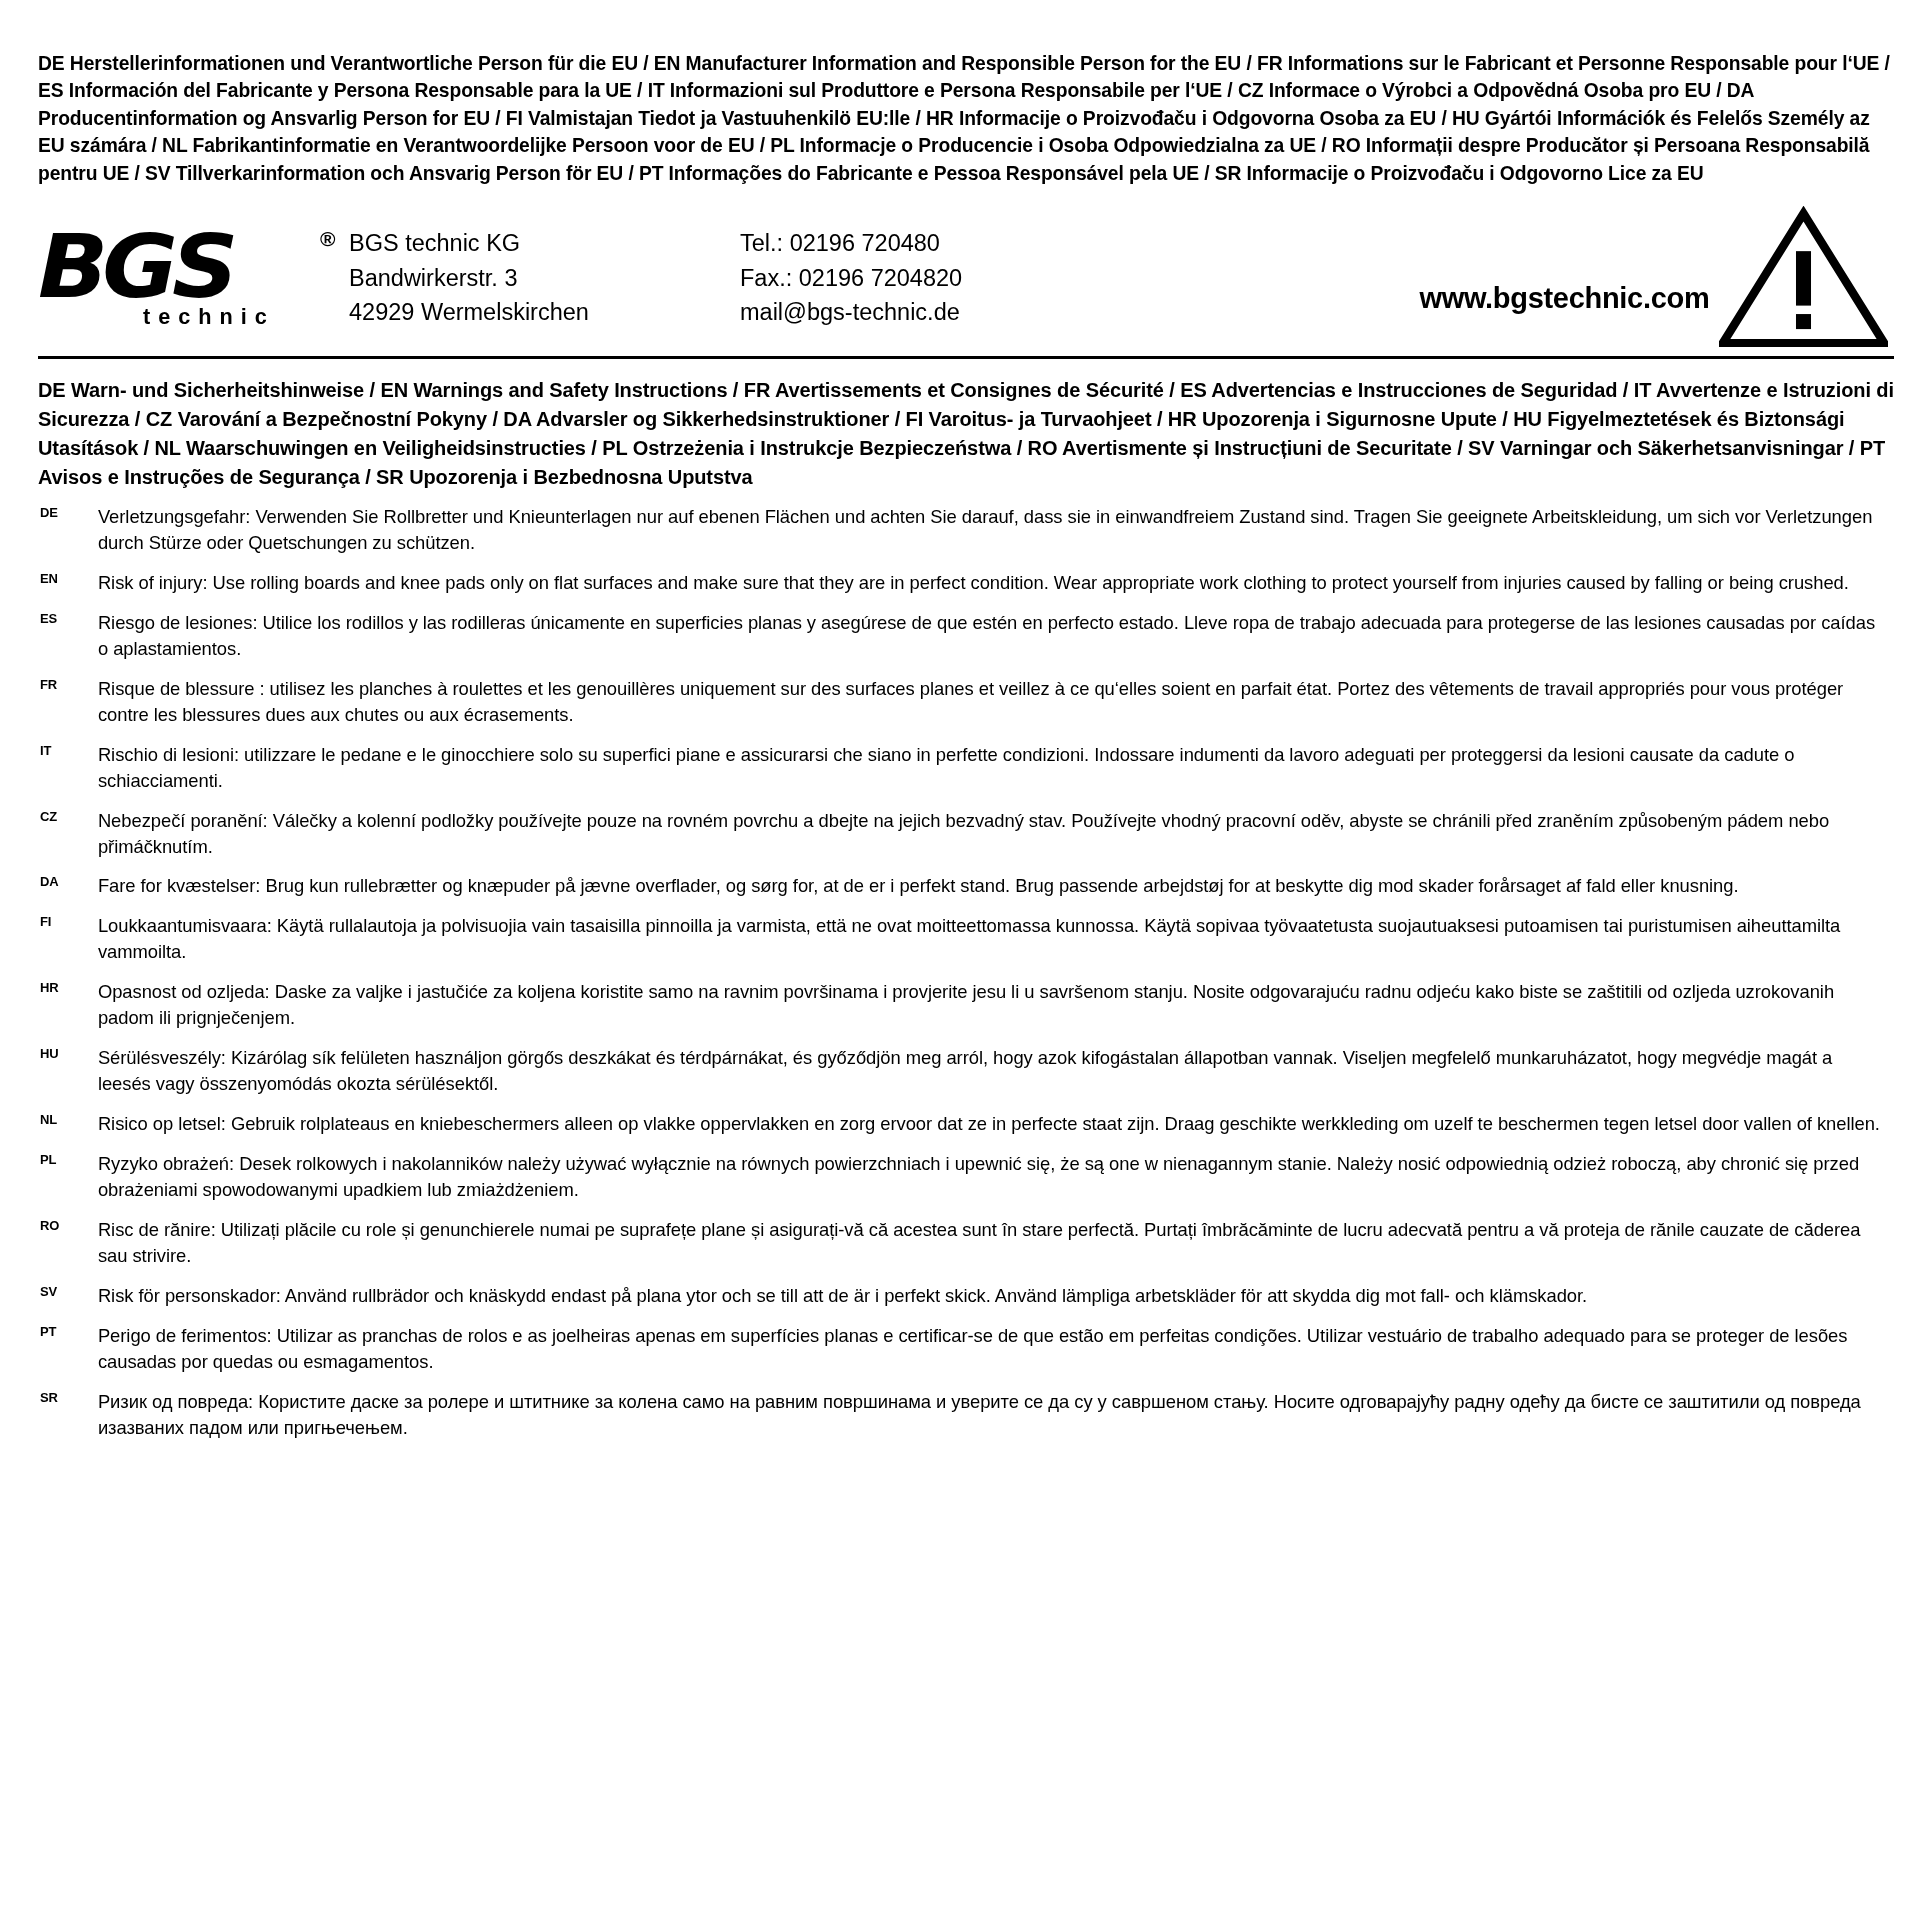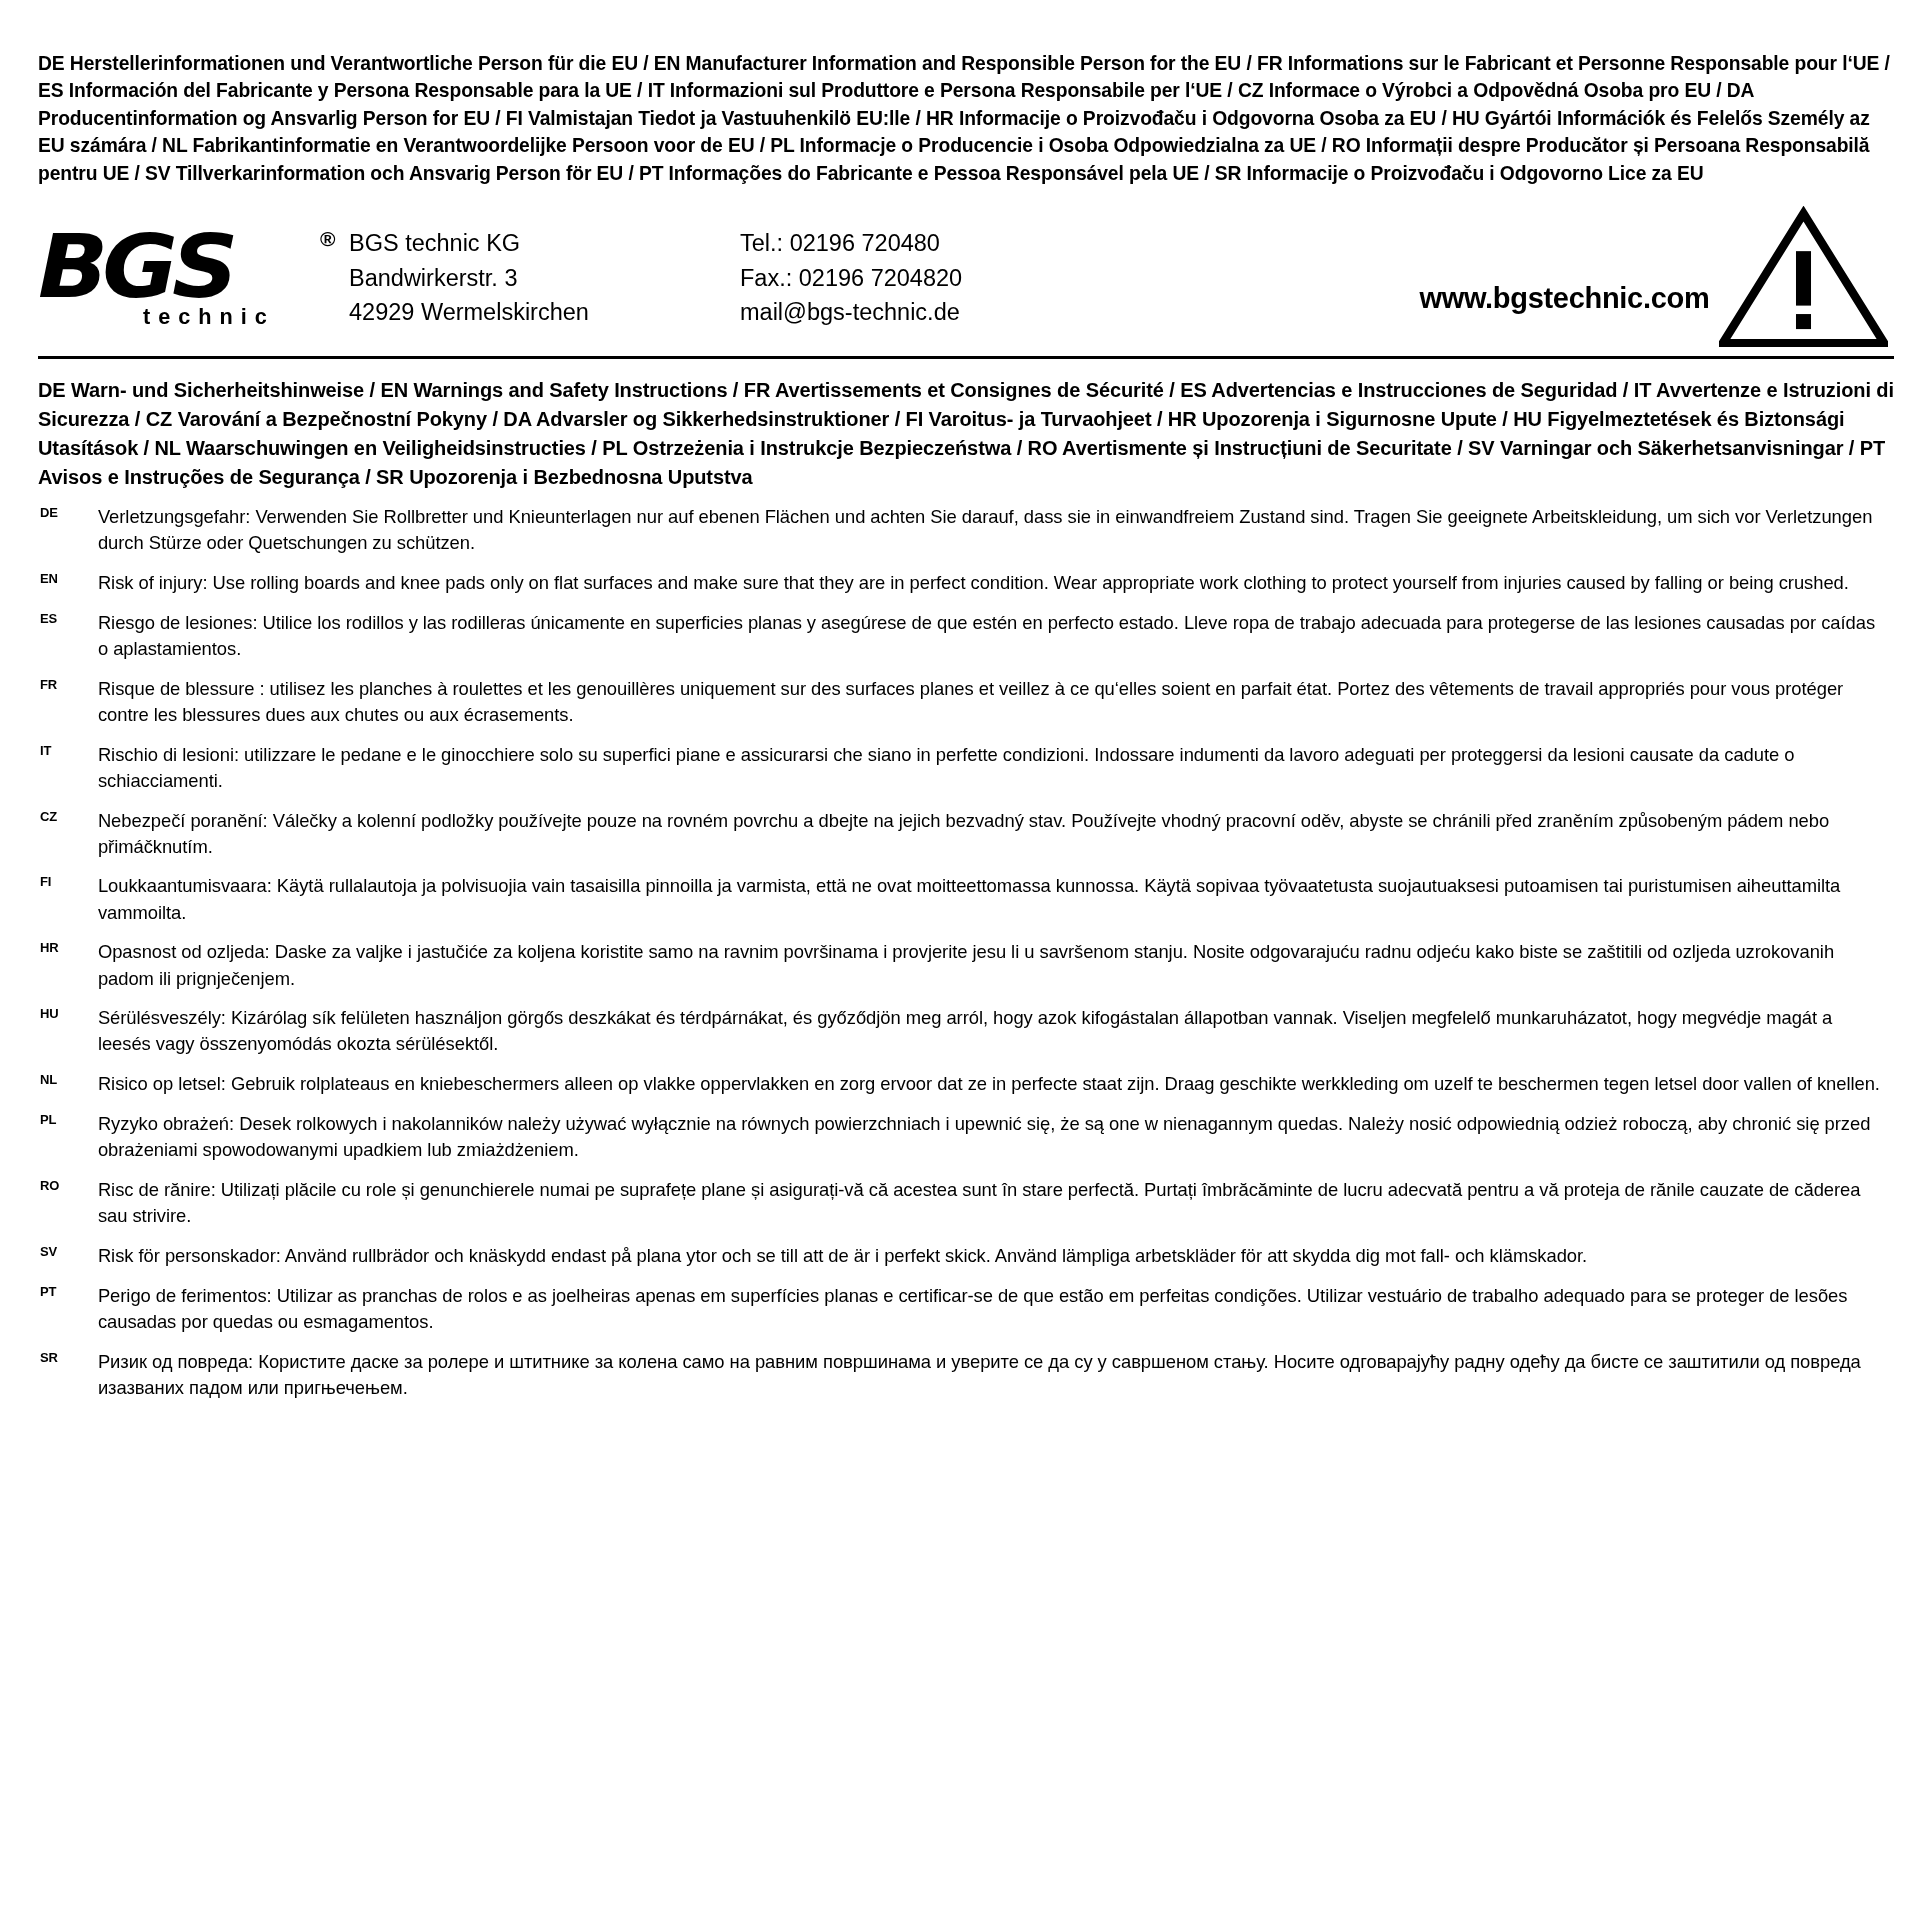--- a/index.html
+++ b/index.html
@@ -184,38 +184,42 @@
     </div>
     <div class="row">
       <div class="lang">IT</div>
       <div class="text">Rischio di lesioni: utilizzare le pedane e le ginocchiere solo su superfici piane e assicurarsi che siano in perfette condizioni. Indossare indumenti da lavoro adeguati per proteggersi da lesioni causate da cadute o schiacciamenti.</div>
     </div>
     <div class="row">
       <div class="lang">CZ</div>
       <div class="text">Nebezpečí poranění: Válečky a kolenní podložky používejte pouze na rovném povrchu a dbejte na jejich bezvadný stav. Používejte vhodný pracovní oděv, abyste se chránili před zraněním způsobeným pádem nebo přimáčknutím.</div>
     </div>
     <div class="row">
+      <div class="lang">DA</div>
+      <div class="text">Fare for kvæstelser: Brug kun rullebrætter og knæpuder på jævne overflader, og sørg for, at de er i perfekt stand. Brug passende arbejdstøj for at beskytte dig mod skader forårsaget af fald eller knusning.</div>
+    </div>
+    <div class="row">
       <div class="lang">FI</div>
       <div class="text">Loukkaantumisvaara: Käytä rullalautoja ja polvisuojia vain tasaisilla pinnoilla ja varmista, että ne ovat moitteettomassa kunnossa. Käytä sopivaa työvaatetusta suojautuaksesi putoamisen tai puristumisen aiheuttamilta vammoilta.</div>
     </div>
     <div class="row">
       <div class="lang">HR</div>
       <div class="text">Opasnost od ozljeda: Daske za valjke i jastučiće za koljena koristite samo na ravnim površinama i provjerite jesu li u savršenom stanju. Nosite odgovarajuću radnu odjeću kako biste se zaštitili od ozljeda uzrokovanih padom ili prignječenjem.</div>
     </div>
     <div class="row">
       <div class="lang">HU</div>
       <div class="text">Sérülésveszély: Kizárólag sík felületen használjon görgős deszkákat és térdpárnákat, és győződjön meg arról, hogy azok kifogástalan állapotban vannak. Viseljen megfelelő munkaruházatot, hogy megvédje magát a leesés vagy összenyomódás okozta sérülésektől.</div>
     </div>
     <div class="row">
       <div class="lang">NL</div>
       <div class="text">Risico op letsel: Gebruik rolplateaus en kniebeschermers alleen op vlakke oppervlakken en zorg ervoor dat ze in perfecte staat zijn. Draag geschikte werkkleding om uzelf te beschermen tegen letsel door vallen of knellen.</div>
     </div>
     <div class="row">
       <div class="lang">PL</div>
-      <div class="text">Ryzyko obrażeń: Desek rolkowych i nakolanników należy używać wyłącznie na równych powierzchniach i upewnić się, że są one w nienagannym quedas. Należy nosić odpowiednią odzież roboczą, aby chronić się przed obrażeniami spowodowanymi upadkiem lub zmiażdżeniem.</div>
+      <div class="text">Ryzyko obrażeń: Desek rolkowych i nakolanników należy używać wyłącznie na równych powierzchniach i upewnić się, że są one w nienagannym stanie. Należy nosić odpowiednią odzież roboczą, aby chronić się przed obrażeniami spowodowanymi upadkiem lub zmiażdżeniem.</div>
     </div>
     <div class="row">
       <div class="lang">RO</div>
       <div class="text">Risc de rănire: Utilizați plăcile cu role și genunchierele numai pe suprafețe plane și asigurați-vă că acestea sunt în stare perfectă. Purtați îmbrăcăminte de lucru adecvată pentru a vă proteja de rănile cauzate de căderea sau strivire.</div>
     </div>
     <div class="row">
       <div class="lang">SV</div>
       <div class="text">Risk för personskador: Använd rullbrädor och knäskydd endast på plana ytor och se till att de är i perfekt skick. Använd lämpliga arbetskläder för att skydda dig mot fall- och klämskador.</div>
     </div>
     <div class="row">

